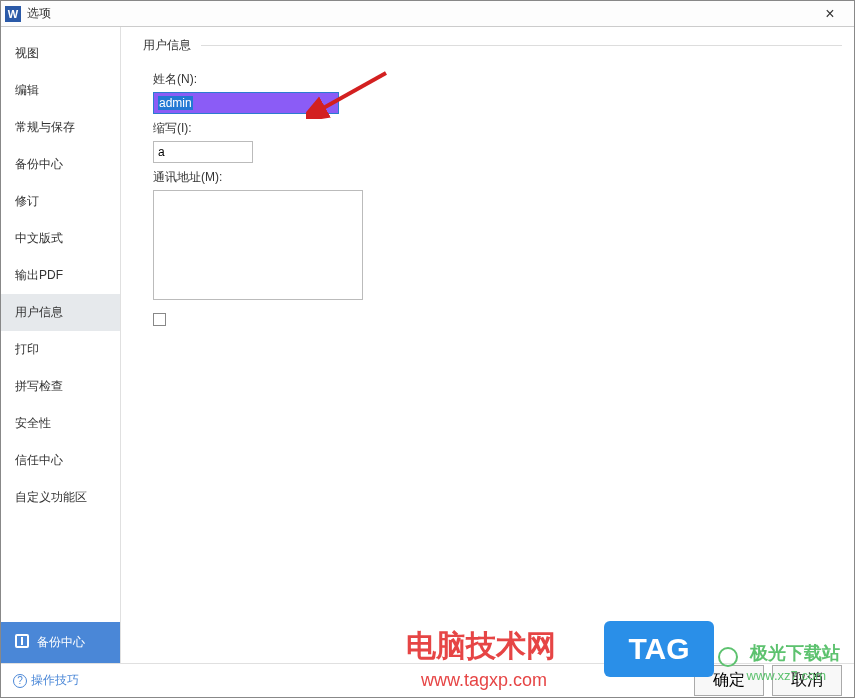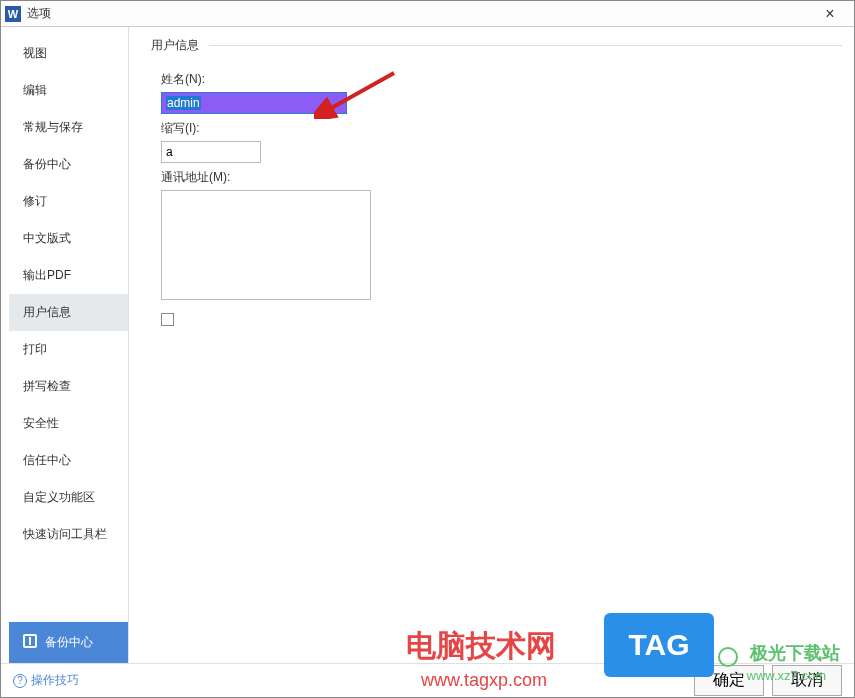--- a/index.html
+++ b/index.html
@@ -40,21 +40,20 @@
       display: flex;
       align-items: center;
       justify-content: center;
       font-size: 16px;
       color: #333;
       cursor: pointer;
     }
     .content-wrapper {
       display: flex;
       height: calc(100% - 26px - 34px);
-      padding-left: 8px;
     }
     .sidebar {
       width: 120px;
       border-right: 1px solid #e0e0e0;
       display: flex;
       flex-direction: column;
       padding-top: 8px;
     }
     .sidebar-item {
       padding: 10px 14px;
@@ -221,21 +220,21 @@
       left: 420px;
       color: #e64545;
       font-size: 18px;
       pointer-events: none;
     }
     .tag-block {
       position: absolute;
       bottom: 20px;
       right: 140px;
       width: 110px;
-      height: 64px;
+      height: 56px;
       background: #2a8fe8;
       border-radius: 6px;
       color: #fff;
       font-size: 30px;
       font-weight: bold;
       display: flex;
       align-items: center;
       justify-content: center;
       pointer-events: none;
     }
@@ -284,21 +283,20 @@
     <div class="sidebar-item">备份中心</div>
     <div class="sidebar-item">修订</div>
     <div class="sidebar-item">中文版式</div>
     <div class="sidebar-item">输出PDF</div>
     <div class="sidebar-item selected">用户信息</div>
     <div class="sidebar-item">打印</div>
     <div class="sidebar-item">拼写检查</div>
     <div class="sidebar-item">安全性</div>
     <div class="sidebar-item">信任中心</div>
     <div class="sidebar-item">自定义功能区</div>
-    <div class="sidebar-item">快速访问工具栏</div>
     <div class="sidebar-spacer"></div>
     <div class="backup-center">
       <span class="backup-icon"></span>
       <span>备份中心</span>
     </div>
   </div>
 
   <div class="main-panel">
     <span class="fieldset-label">用户信息</span>
     <div class="fieldset-line"></div>

